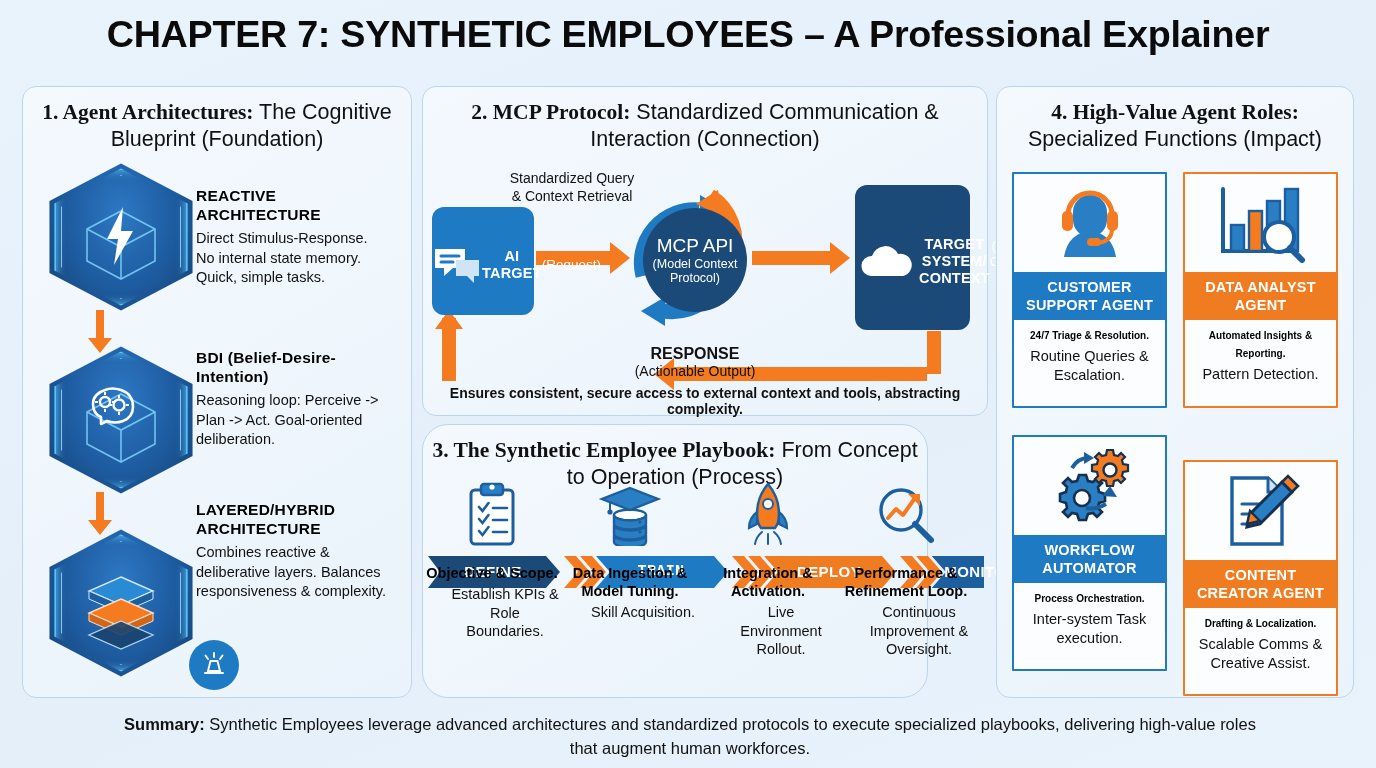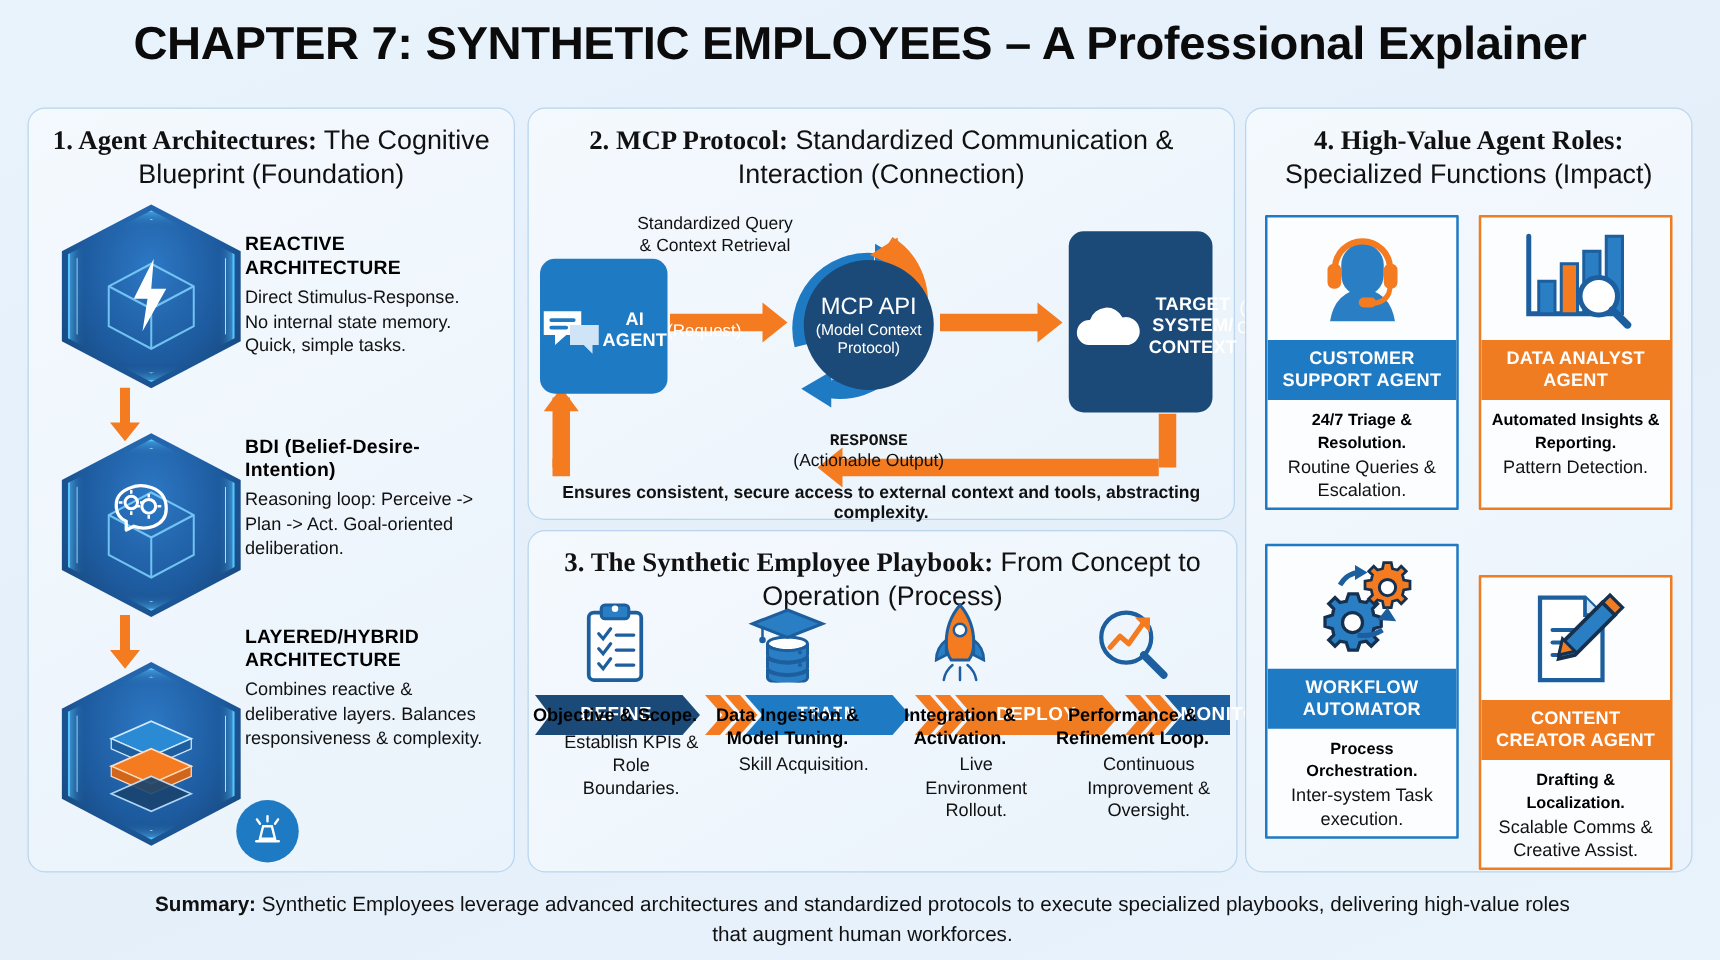--- a/index.html
+++ b/index.html
@@ -28,21 +28,21 @@
 
   
   .panel {
     position: absolute;
     background: linear-gradient(150deg,#f4f9fe 0%,#eaf3fb 100%);
     border: 1.5px solid #b9d6ee;
     border-radius: 14px;
   }
   #panel-arch  { left: 22px;  top: 86px;  width: 390px; height: 612px; }
   #panel-mcp   { left: 422px; top: 86px;  width: 566px; height: 330px; }
-  #panel-play  { left: 422px; top: 424px; width: 568px; height: 274px; }
+  #panel-play  { left: 422px; top: 424px; width: 506px; height: 274px; border-radius: 26px; }
   #panel-roles { left: 996px; top: 86px;  width: 358px; height: 612px; }
 
   .panel-title {
     text-align: center; color: #111;
     font-size: 21.5px; line-height: 27px;
     padding: 12px 8px 0 8px;
   }
   .panel-title b { font-weight: bold; font-family: Liberation Serif, serif; }
   .panel-title .reg { font-weight: normal; }
   .hexwrap {
@@ -106,21 +106,21 @@
     background: #1b4a79; color: #fff;
     display: flex; flex-direction: column;
     align-items: center; justify-content: center; text-align: center;
   }
   .mcp-circle .big { font-size: 19px; font-weight: normal; line-height: 22px; }
   .mcp-circle .small { font-size: 12.5px; line-height: 14.5px; }
 
   .lbl { position: absolute; text-align: center; color: #111; }
   #lbl-query { left: 506px; top: 170px; width: 132px; font-size: 14px; line-height: 17.5px; }
   #lbl-response { left: 600px; top: 345px; width: 190px; }
-  #lbl-response .r1 { font-size: 13px; font-weight: bold; font-family: Liberation Mono, monospace; }
+  #lbl-response .r1 { font-size: 16px; font-weight: bold; }
   #lbl-response .r2 { font-size: 14px; }
   #mcp-foot {
     position: absolute; left: 424px; top: 385px; width: 562px;
     text-align: center; font-size: 14px; font-weight: bold; color: #111;
   }
 
   
   .pb-col { position: absolute; top: 480px; width: 136px; text-align: center; }
   .pb-icon { height: 66px; display: flex; align-items: flex-end; justify-content: center; }
   .pb-b1 { font-size: 14.5px; font-weight: bold; color: #000; line-height: 18px; margin-top: 6px; }
@@ -143,21 +143,21 @@
   .role-card.orange { border: 2px solid #f07c22; align-items: center; }
   .role-icon { height: 98px; display: flex; align-items: center; justify-content: center; }
   .role-band {
     color: #fff; text-align: center; font-size: 14.5px; font-weight: bold;
     line-height: 18px; padding: 6px 2px;
     letter-spacing: 0.2px;
   }
   .role-band.blue { background: #1f7ac4; }
   .role-band.orange { background: #f07c22; }
   .role-body { flex: 1; text-align: center; padding: 7px 6px 0 6px; }
-  .role-b1 { font-size: 13px; font-weight: bold; color: #000; line-height: 18px; }
+  .role-b1 { font-size: 10px; font-weight: bold; color: #000; line-height: 18px; }
   .role-b2 { font-size: 14.5px; color: #111; line-height: 18.5px; margin-top: 2px; }
 
   
   #summary {
     position: absolute; left: 120px; top: 712px; width: 1140px;
     text-align: center; font-size: 16.5px; color: #111; line-height: 24px;
   }
   #summary b { font-weight: bold; }
 </style>
 </head>
@@ -296,21 +296,21 @@
   </svg>
 
   <div class="node-box" id="mcp-agent">
     <div style="height:46px;display:flex;align-items:center;">
       <svg width="50" height="40" viewBox="0 0 50 40">
         <path d="M3 4 h30 v19 h-12 l-9 8 v-8 H3 Z" fill="#fff"></path>
         <path d="M9 11 h18 M9 17 h12" stroke="#1f7ac4" stroke-width="3" stroke-linecap="round"></path>
         <path d="M24 15 h23 v16 h-5 v7 l-7 -7 h-11 Z" fill="#cfe4f7"></path>
       </svg>
     </div>
-    <div class="node-title">AI AGENT</div>
+    <div class="node-title">AI TARGET</div>
     <div class="node-sub">(Request)</div>
   </div>
 
   <div class="node-box" id="mcp-target">
     <div style="height:44px;display:flex;align-items:center;">
       <svg width="64" height="36" viewBox="0 0 64 36">
         <path d="M16 32 a10 10 0 0 1 1 -20 a14 14 0 0 1 26 -2 a10 10 0 0 1 5 22 Z" fill="#fff"></path>
       </svg>
     </div>
     <div class="node-title">TARGET SYSTEM/ CONTEXT</div>

